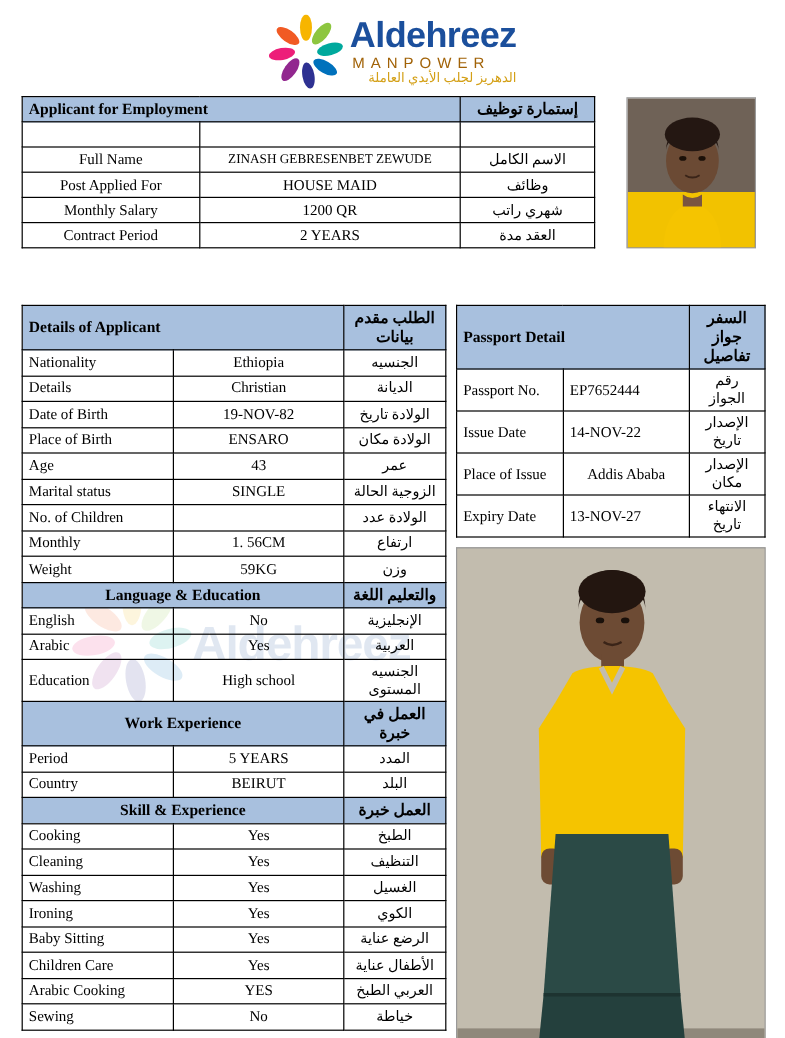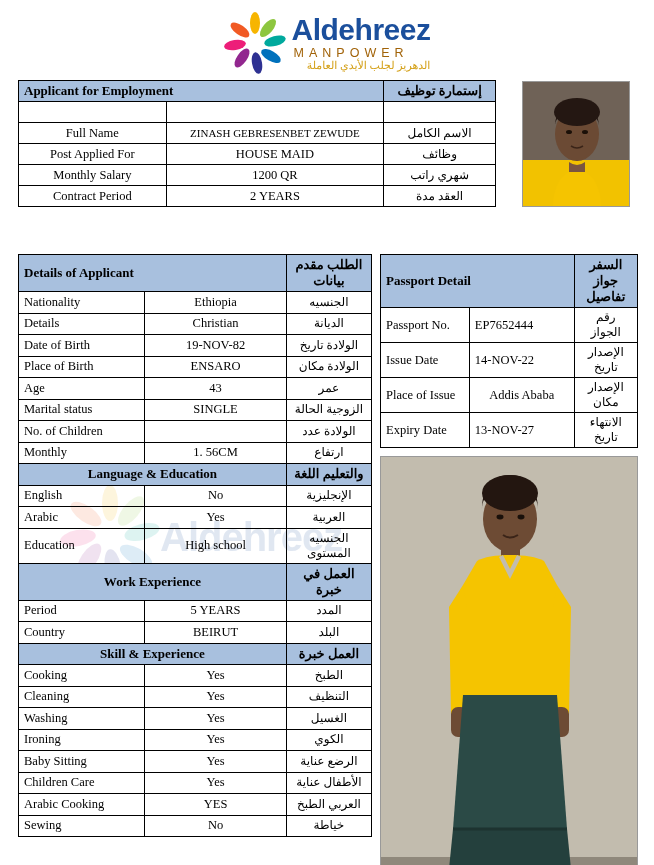--- a/index.html
+++ b/index.html
@@ -281,20 +281,25 @@
       </tr>
       <tr>
         <td class="d-label">No. of Children</td>
         <td class="d-value ctr"></td>
         <td class="d-ar ar">الولادة عدد</td>
       </tr>
       <tr>
         <td class="d-label">Monthly</td>
         <td class="d-value ctr">1. 56CM</td>
         <td class="d-ar ar">ارتفاع</td>
+      </tr>
+      <tr>
+        <td class="d-label">Weight</td>
+        <td class="d-value ctr">59KG</td>
+        <td class="d-ar ar">وزن</td>
       </tr>
 
       <tr>
         <td class="hdr ctr" colspan="2">Language &amp; Education</td>
         <td class="hdr ar">والتعليم اللغة</td>
       </tr>
       <tr>
         <td class="d-label">English</td>
         <td class="d-value ctr">No</td>
         <td class="d-ar ar">الإنجليزية</td>

